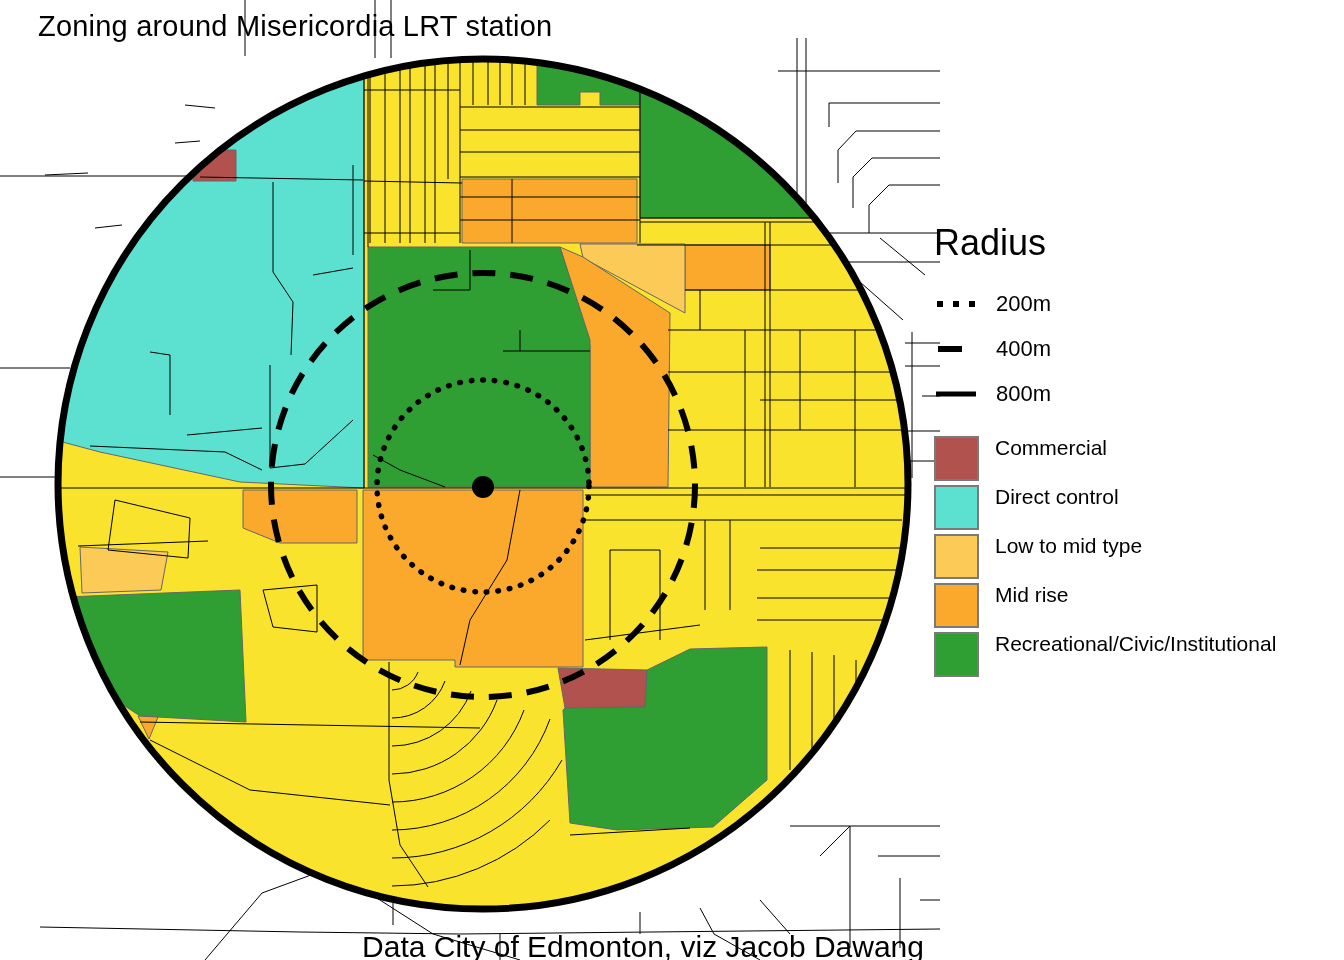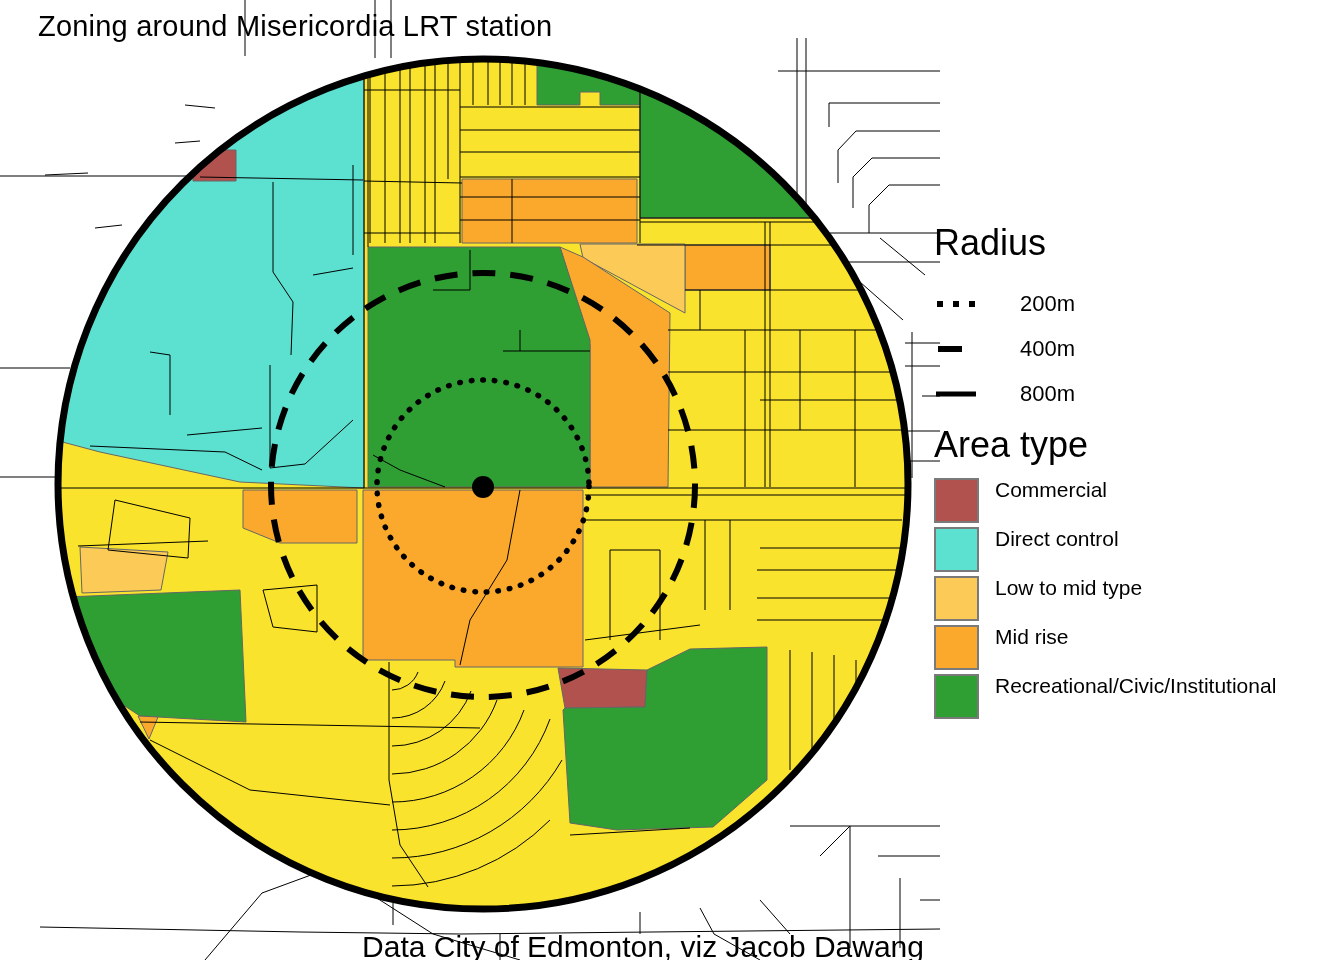--- a/index.html
+++ b/index.html
@@ -12,21 +12,21 @@
   .page-title{
     position:absolute;left:38px;top:10px;font-size:29px;letter-spacing:.2px;
   }
   .attribution{
     position:absolute;top:930px;left:0;width:924px;text-align:right;font-size:30px;
   }
   .legend{position:absolute;left:934px;}
   .legend-title{font-size:36px;margin:0 0 4px 0;}
   .radius-legend{top:222px;}
   .radius-rows{margin-top:28px;display:flex;flex-direction:column;gap:21px;}
-  .radius-row{display:flex;align-items:center;height:24px;gap:24px;}
+  .radius-row{display:flex;align-items:center;height:24px;}
   .radius-row svg{flex:0 0 auto;}
   .radius-label{font-size:22px;margin-left:16px;}
   .area-legend{top:424px;}
   .area-rows{margin-top:12px;display:flex;flex-direction:column;gap:4px;}
   .area-row{display:flex;align-items:flex-start;}
   .swatch{width:41px;height:41px;border:2px solid #7a7a7a;flex:0 0 auto;}
   .area-label{font-size:21px;margin-left:16px;}
   
   .roads path{stroke:#000;stroke-width:1;fill:none;}
   .plines path{stroke:#000;stroke-width:1;fill:none;}
@@ -156,21 +156,20 @@
       <div class="radius-row">
         <svg width="46" height="10">
             <line class="ls ls-solid" x1="2" y1="5" x2="42" y2="5"></line>
           </svg>
         <span class="radius-label">800m</span>
       </div>
     </div>
   </div>
 
   <div class="legend area-legend">
-    <div class="legend-title">Area type</div>
     <div class="area-rows">
       <div class="area-row">
         <span class="swatch" style="background: rgb(178, 82, 78); border-color: rgb(122, 122, 122);"></span>
         <span class="area-label">Commercial</span>
       </div>
       <div class="area-row">
         <span class="swatch" style="background: rgb(92, 225, 209); border-color: rgb(122, 122, 122);"></span>
         <span class="area-label">Direct control</span>
       </div>
       <div class="area-row">

